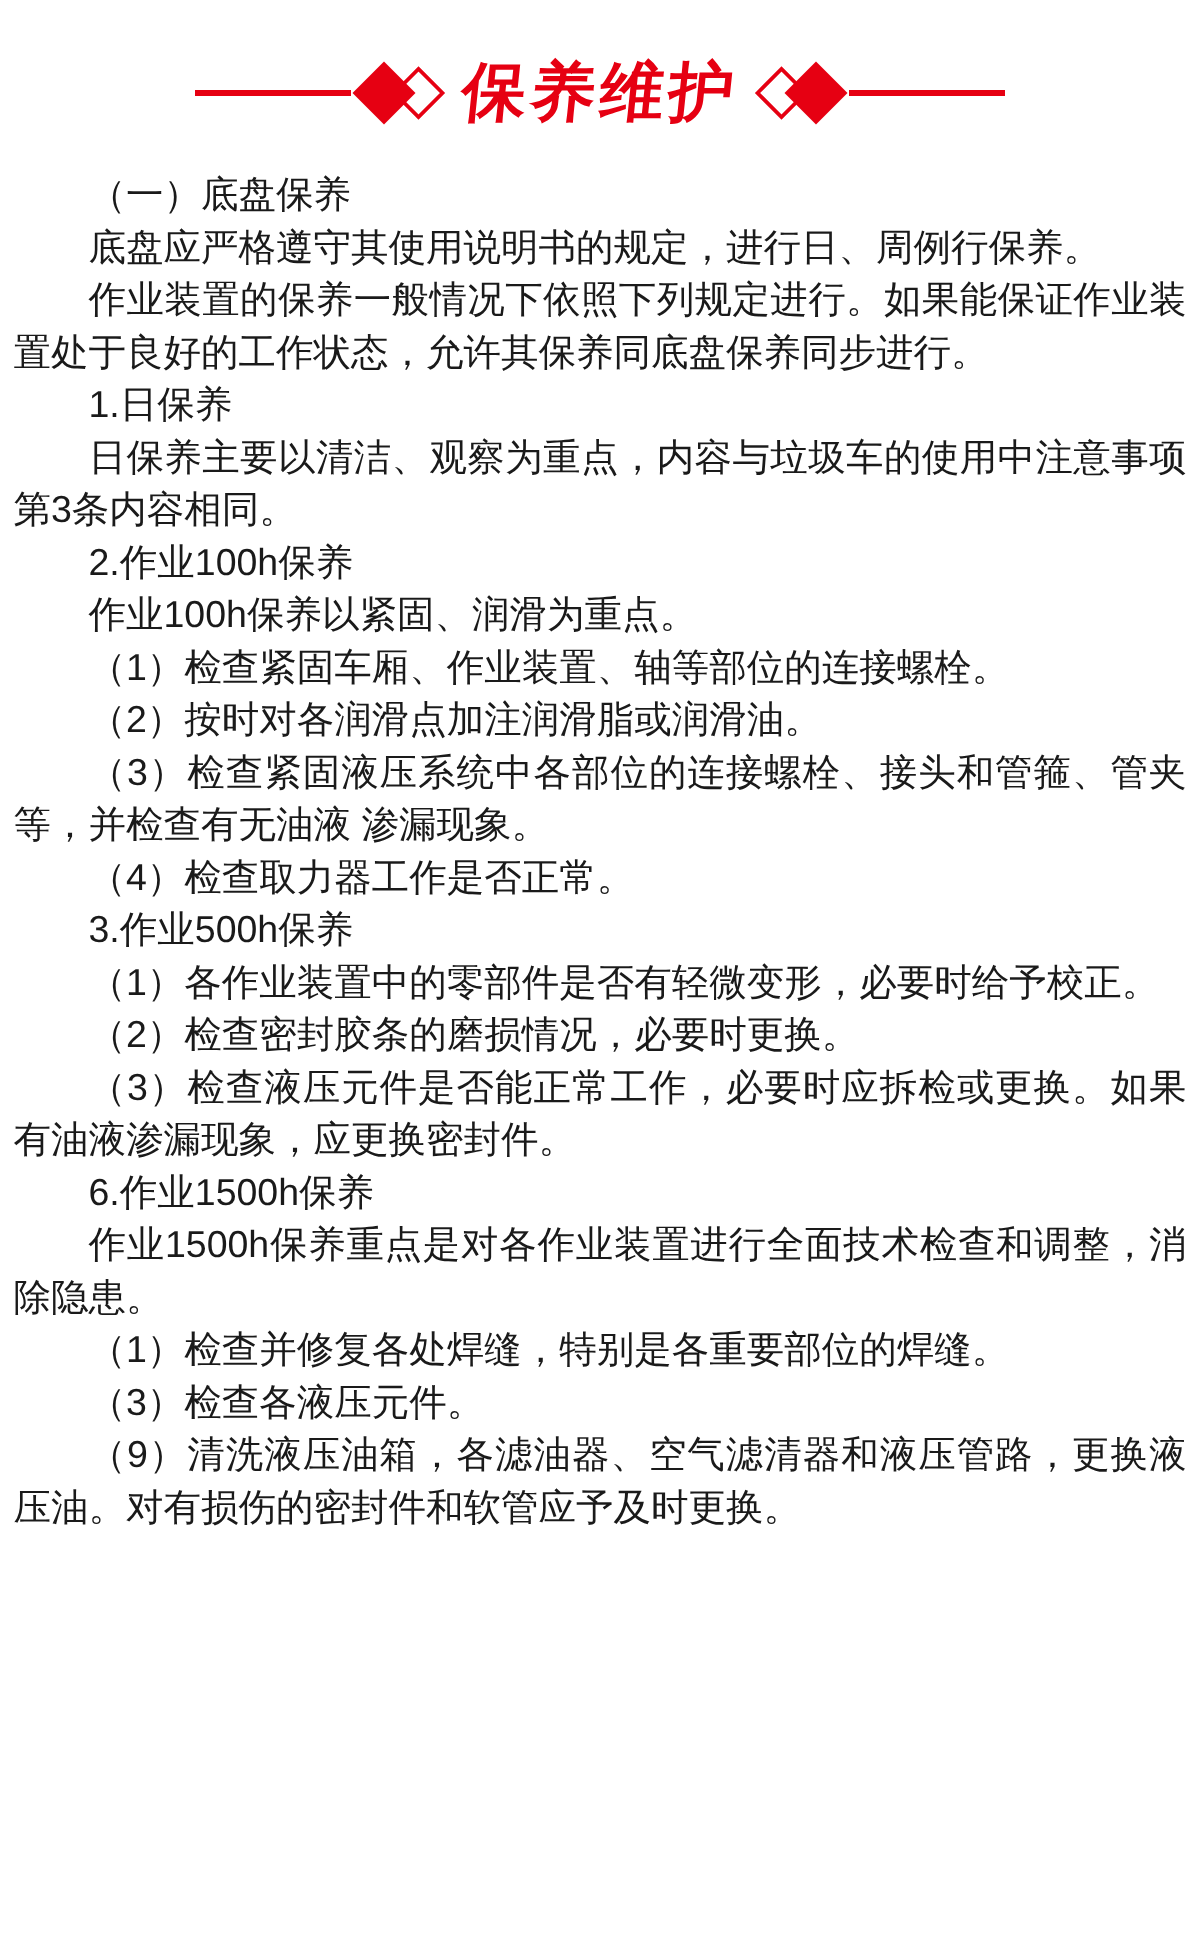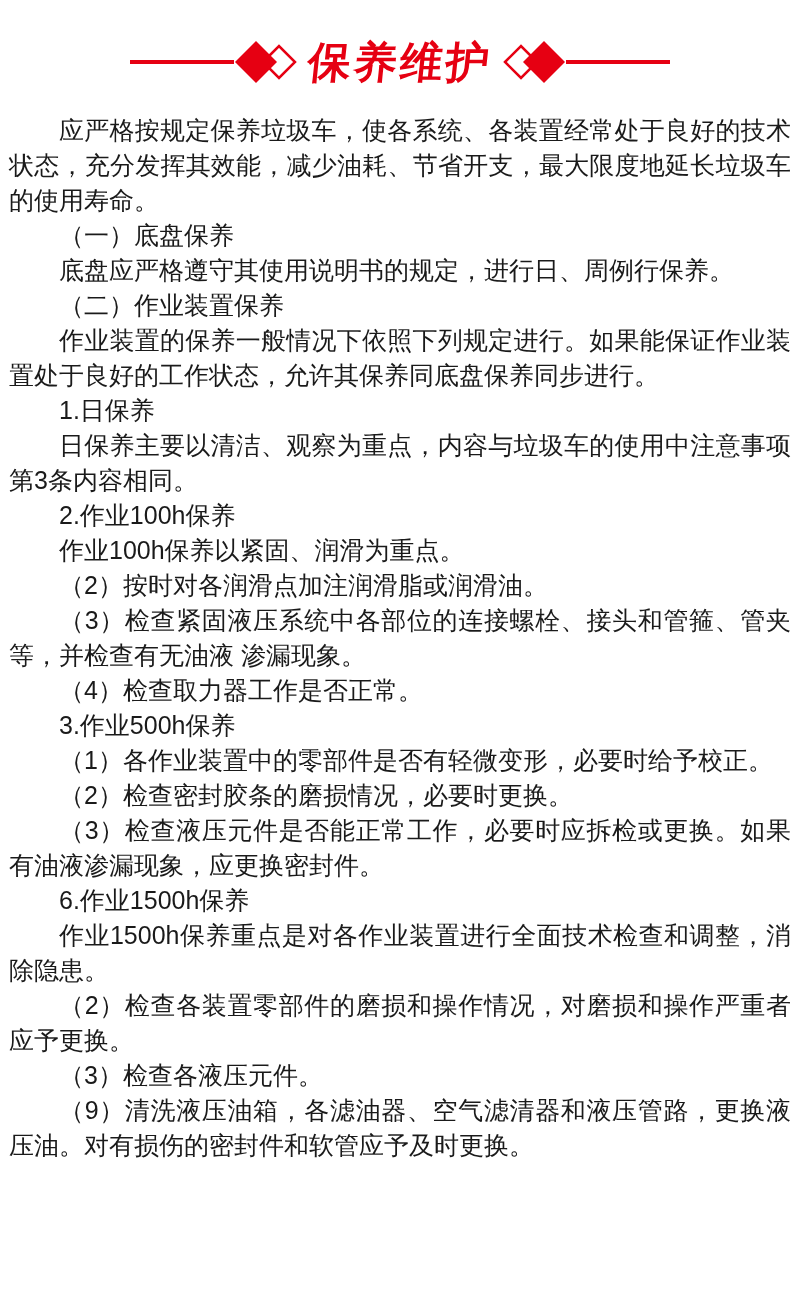--- a/index.html
+++ b/index.html
@@ -65,36 +65,35 @@
         <polygon points="3,23 19,7 35,23 19,39" fill="#ffffff" stroke="#e60012" stroke-width="2.5"></polygon>
         <polygon points="21,23 42,2 63,23 42,44" fill="#e60012"></polygon>
       </svg>
 
       <div class="rule"></div>
 
     </div>
   </div>
 
   <div class="main">
-    <p>应严格按规定保养垃圾车，使各系统、各装置经常处于良好的技术状态，充分发挥其效能，减少油耗、节省开支，最大限度地延长垃圾车的使用寿命。</p>
     <p class="heading">（一）底盘保养</p>
     <p>底盘应严格遵守其使用说明书的规定，进行日、周例行保养。</p>
-    <p class="heading">（二）作业装置保养</p>
     <p>作业装置的保养一般情况下依照下列规定进行。如果能保证作业装置处于良好的工作状态，允许其保养同底盘保养同步进行。</p>
     <p>1.日保养</p>
     <p>日保养主要以清洁、观察为重点，内容与垃圾车的使用中注意事项第3条内容相同。</p>
     <p>2.作业100h保养</p>
     <p>作业100h保养以紧固、润滑为重点。</p>
+    <p>（1）检查紧固车厢、作业装置、轴等部位的连接螺栓。</p>
     <p>（2）按时对各润滑点加注润滑脂或润滑油。</p>
     <p>（3）检查紧固液压系统中各部位的连接螺栓、接头和管箍、管夹等，并检查有无油液 渗漏现象。</p>
     <p>（4）检查取力器工作是否正常。</p>
     <p>3.作业500h保养</p>
     <p>（1）各作业装置中的零部件是否有轻微变形，必要时给予校正。</p>
     <p>（2）检查密封胶条的磨损情况，必要时更换。</p>
     <p>（3）检查液压元件是否能正常工作，必要时应拆检或更换。如果有油液渗漏现象，应更换密封件。</p>
     <p>6.作业1500h保养</p>
     <p>作业1500h保养重点是对各作业装置进行全面技术检查和调整，消除隐患。</p>
-    <p>（2）检查各装置零部件的磨损和操作情况，对磨损和操作严重者应予更换。</p>
+    <p>（1）检查并修复各处焊缝，特别是各重要部位的焊缝。</p>
     <p>（3）检查各液压元件。</p>
     <p>（9）清洗液压油箱，各滤油器、空气滤清器和液压管路，更换液压油。对有损伤的密封件和软管应予及时更换。</p>
   </div>
 
 </div>
 
 </body></html>

